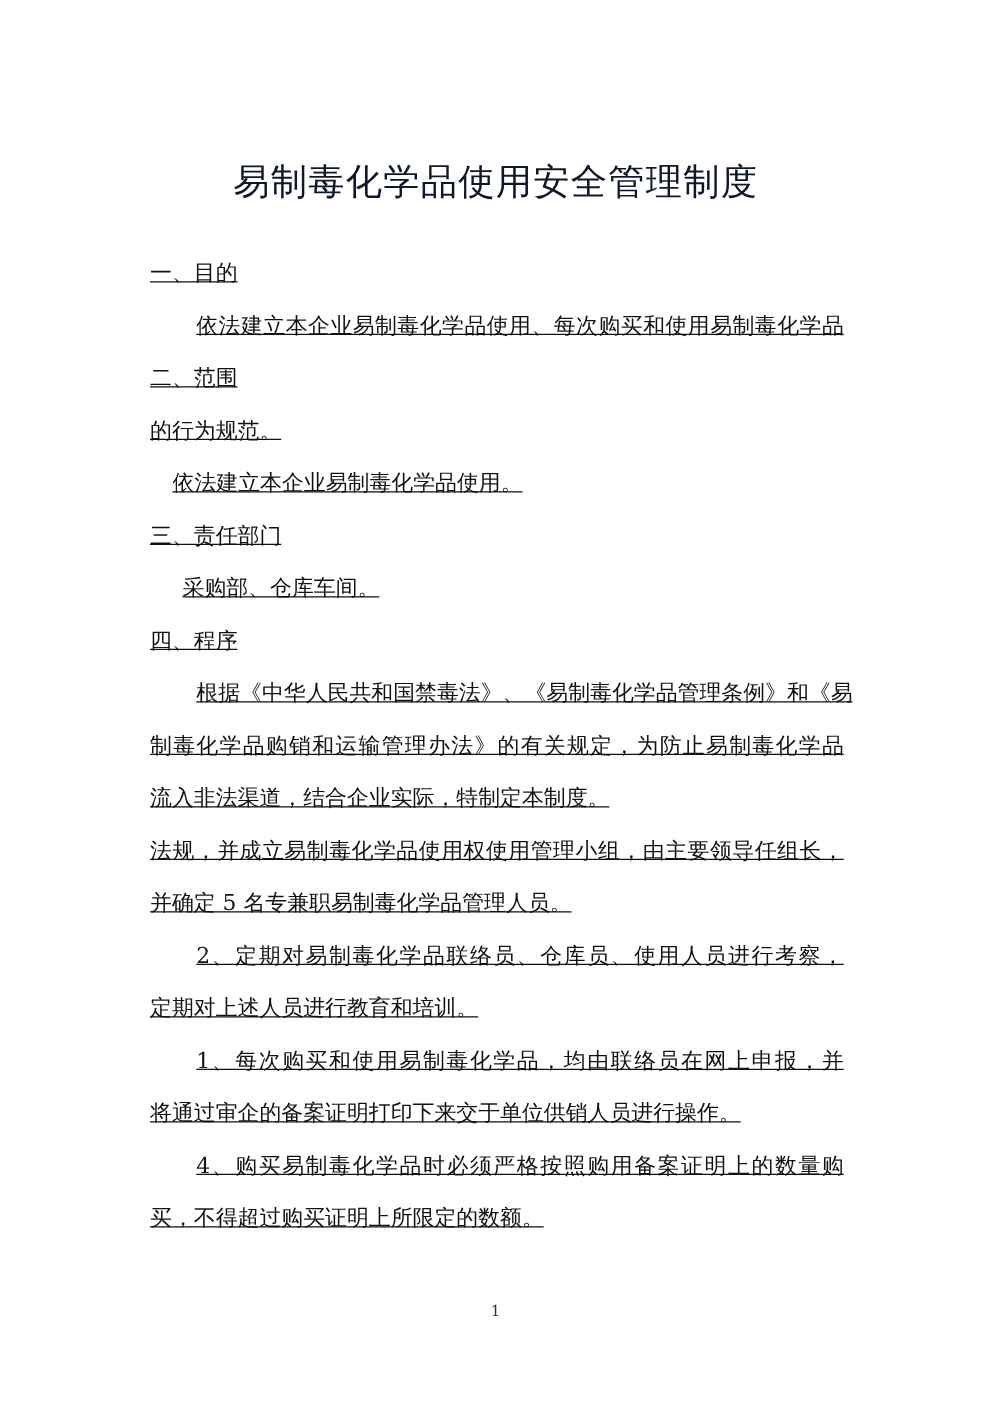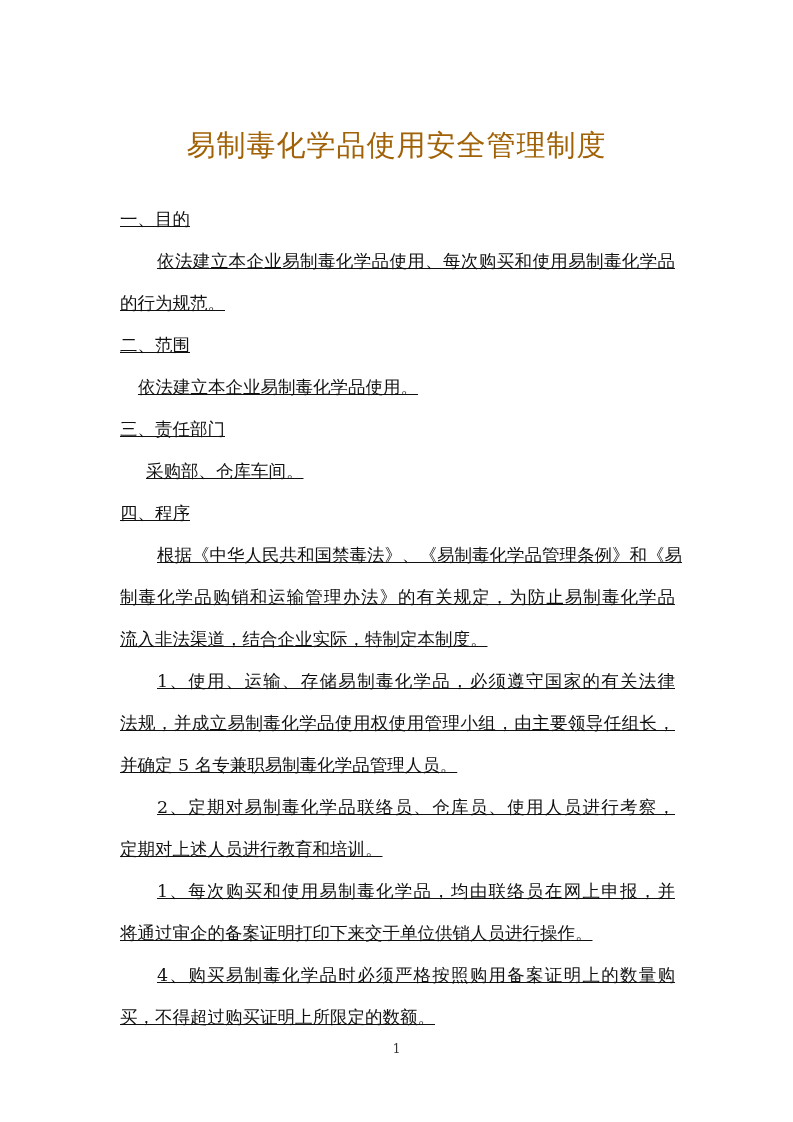--- a/index.html
+++ b/index.html
@@ -24,21 +24,21 @@
     }
     .title {
       position: absolute;
       left: 0;
       top: 126px;
       width: 793px;
       text-align: center;
       font-family: "DejaVu Sans", "Liberation Sans", sans-serif;
       font-size: 29px;
       letter-spacing: 1px;
-      color: #a16207;
+      color: #0f172a;
       margin: 0;
       font-weight: normal;
     }
     .body {
       position: absolute;
       left: 120px;
       top: 198px;
       width: 555px;
       text-decoration: underline;
     }
@@ -71,34 +71,33 @@
 <body>
 
 <div class="page">
 
   <h1 class="title">易制毒化学品使用安全管理制度</h1>
 
   <div class="body">
 
     <p class="line heading">一、目的</p>
     <p class="line indent-full justify">依法建立本企业易制毒化学品使用、每次购买和使用易制毒化学品</p>
+    <p class="line heading">二、范围</p>
+
     <p class="line">的行为规范。</p>
-
-    <p class="line heading">二、范围</p>
     <p class="line indent-small">依法建立本企业易制毒化学品使用。</p>
 
     <p class="line heading">三、责任部门</p>
     <p class="line indent-med">采购部、仓库车间。</p>
 
     <p class="line heading">四、程序</p>
     <p class="line indent-full justify">根据《中华人民共和国禁毒法》、《易制毒化学品管理条例》和《易</p>
     <p class="line justify">制毒化学品购销和运输管理办法》的有关规定，为防止易制毒化学品</p>
     <p class="line">流入非法渠道，结合企业实际，特制定本制度。</p>
 
-    <p class="line indent-full justify">1、使用、运输、存储易制毒化学品，必须遵守国家的有关法律</p>
     <p class="line justify">法规，并成立易制毒化学品使用权使用管理小组，由主要领导任组长，</p>
     <p class="line">并确定 5 名专兼职易制毒化学品管理人员。</p>
 
     <p class="line indent-full justify">2、定期对易制毒化学品联络员、仓库员、使用人员进行考察，</p>
     <p class="line">定期对上述人员进行教育和培训。</p>
 
     <p class="line indent-full justify">1、每次购买和使用易制毒化学品，均由联络员在网上申报，并</p>
     <p class="line">将通过审企的备案证明打印下来交于单位供销人员进行操作。</p>
 
     <p class="line indent-full justify">4、购买易制毒化学品时必须严格按照购用备案证明上的数量购</p>

